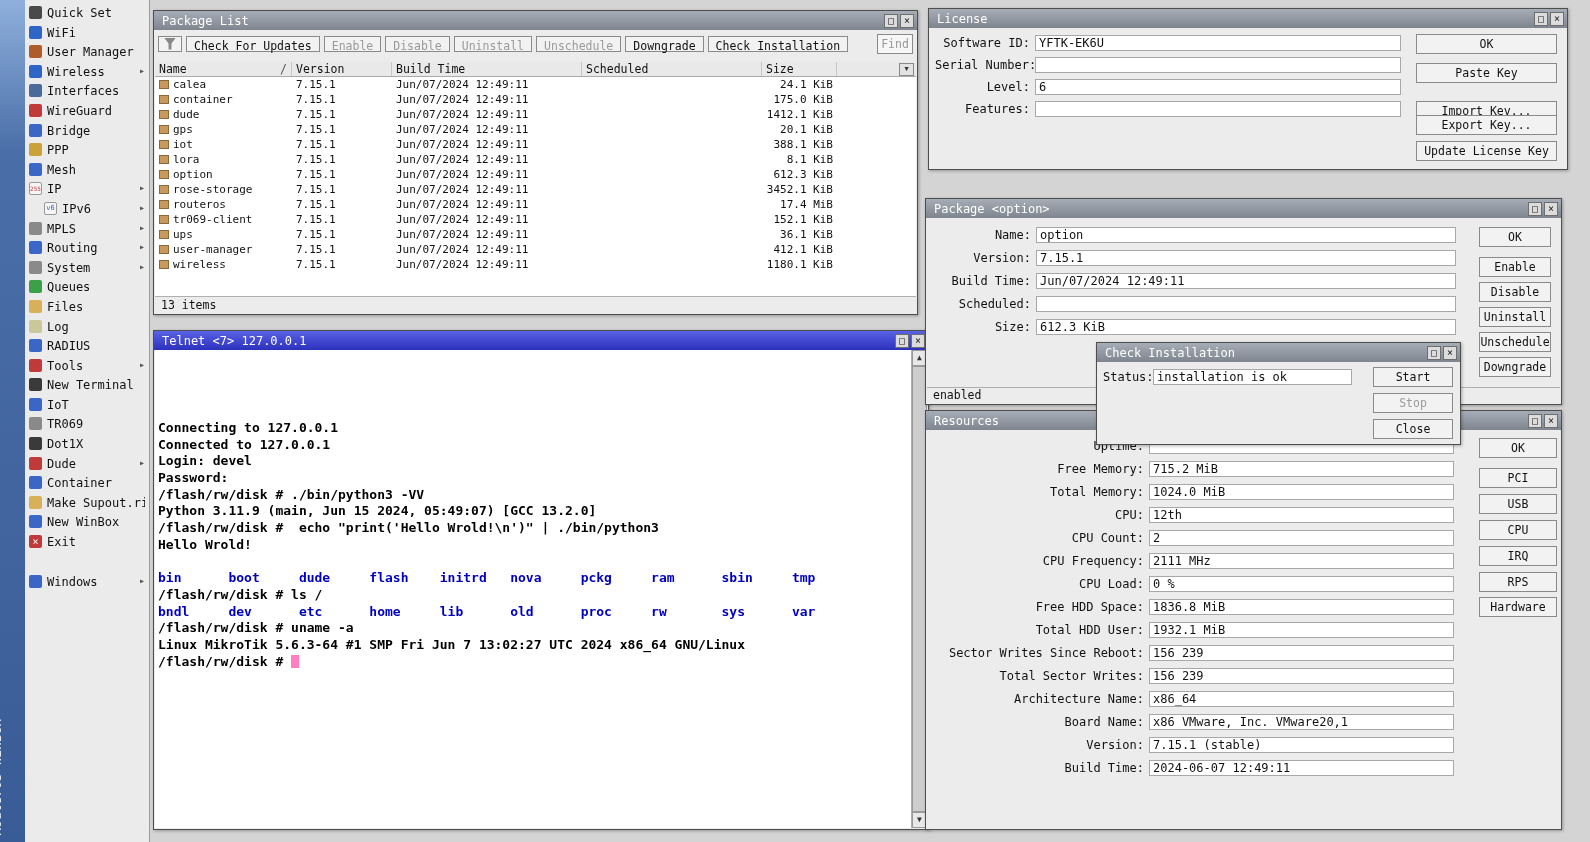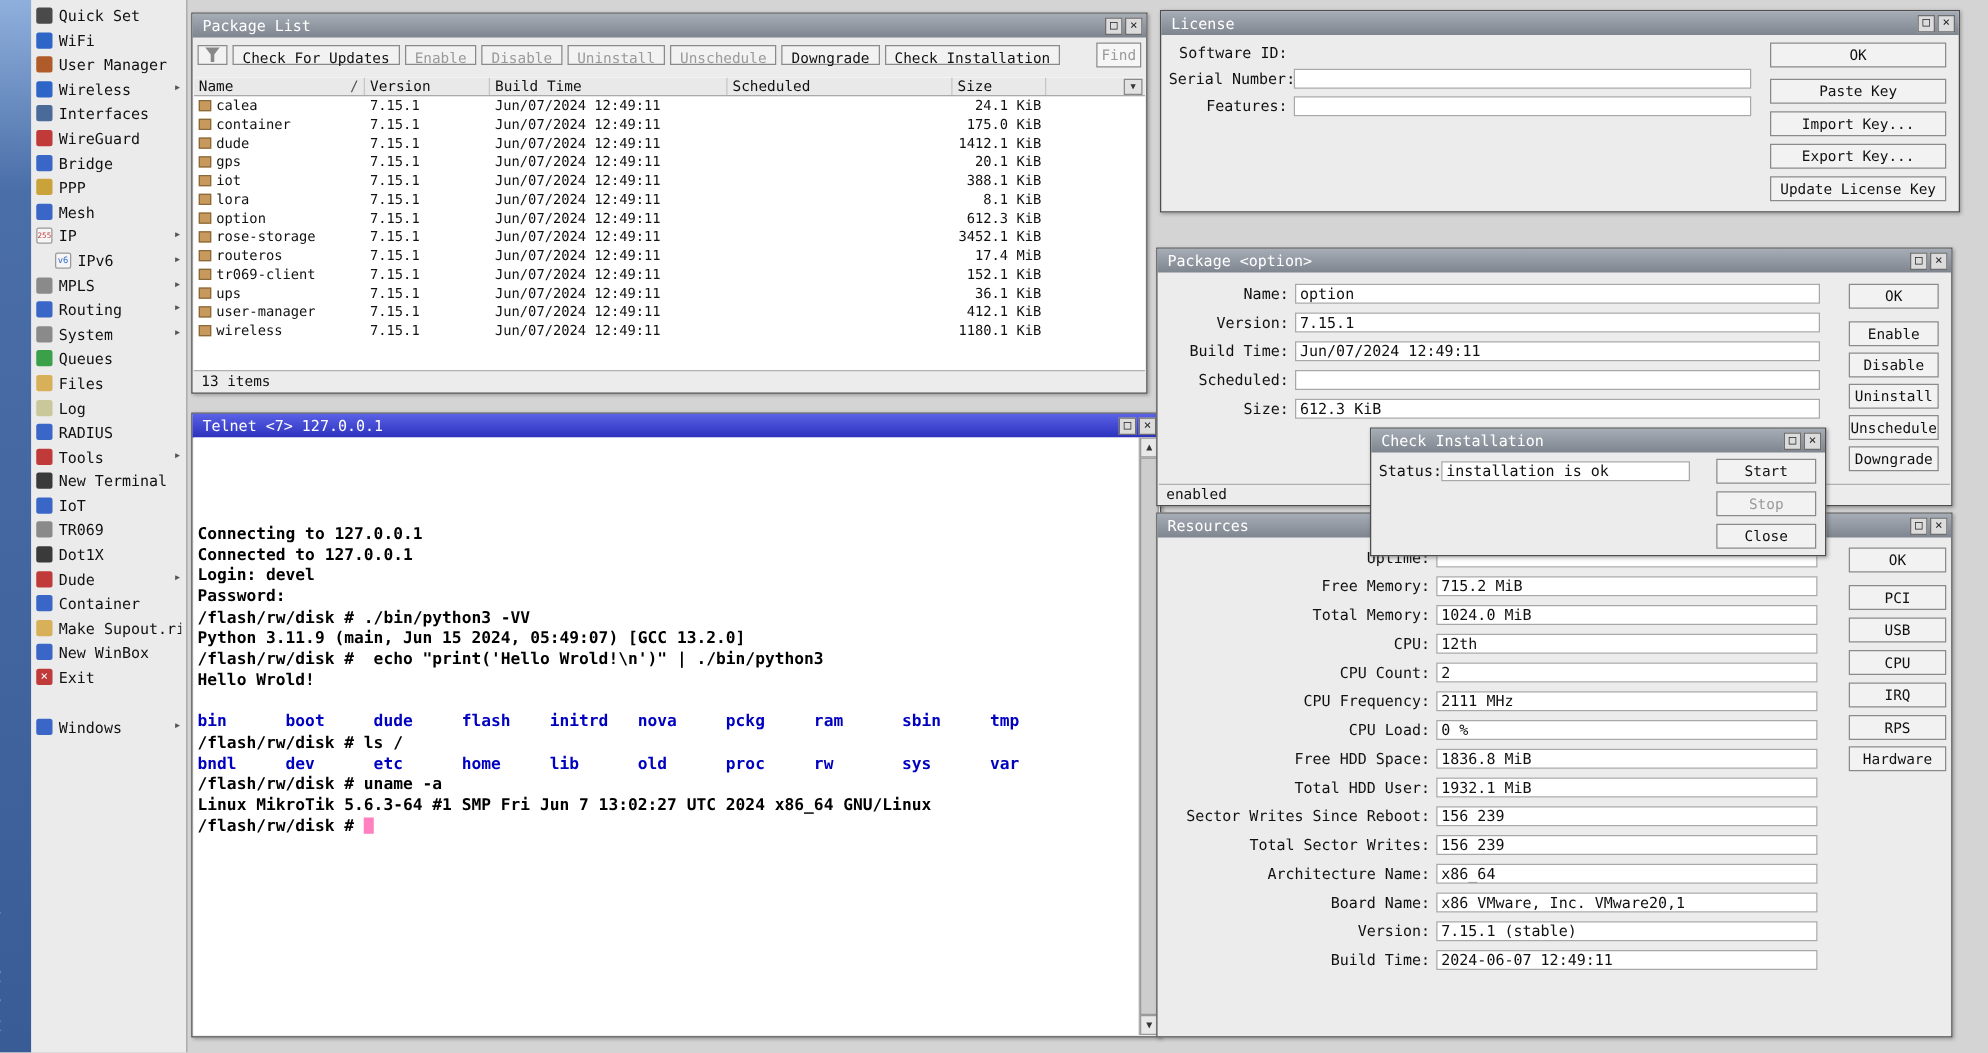--- a/index.html
+++ b/index.html
@@ -94,21 +94,21 @@
   .sb-btn.sb-top{top:0;}
   .sb-btn.sb-bottom{bottom:0;}
   .sb-thumb{position:absolute;left:0;right:0;top:16px;bottom:16px;background:#cdcdcd;border:1px solid #9a9a9a;}
 
   
   #win-license{left:928px;top:8px;width:640px;height:162px;}
   .lic-form{padding:7px 16px 0 6px;}
   .lic-form .flabel{width:100px;}
   .lic-form .fbox{width:366px;}
   .lic-btn{left:487px;width:141px;}
-  .lb0{top:25px}.lb1{top:54px}.lb2{top:80px}.lb3{top:106px}.lb4{top:132px}
+  .lb0{top:25px}.lb1{top:54px}.lb2{top:92px}.lb3{top:106px}.lb4{top:132px}
 
   
   #win-package-option{left:925px;top:198px;width:637px;height:207px;}
   .po-form{padding:9px 0 0 6px;}
   .po-form .frow{margin-bottom:7px;}
   .po-form .flabel{width:104px;}
   .po-form .fbox{width:420px;}
   .po-btn{left:553px;width:72px;}
   .pb0{top:28px}.pb1{top:58px}.pb2{top:83px}.pb3{top:108px}.pb4{top:133px}.pb5{top:158px}
   .win-statusbar{position:absolute;left:1px;right:1px;bottom:1px;height:16px;border-top:1px solid #b0b0b0;
@@ -465,24 +465,29 @@
 
 <div class="win" id="win-license">
   <div class="titlebar">
     <span class="title-text">License</span>
     <span class="tb-btn">□</span>
     <span class="tb-btn">×</span>
   </div>
   <div class="lic-form">
     <div class="frow">
         <span class="flabel">Software ID:</span>
+        <div class="fbox">YFTK-EK6U</div>
       </div>
     <div class="frow">
         <span class="flabel">Serial Number:</span>
         <div class="fbox"></div>
+      </div>
+    <div class="frow">
+        <span class="flabel">Level:</span>
+        <div class="fbox">6</div>
       </div>
     <div class="frow">
         <span class="flabel">Features:</span>
         <div class="fbox"></div>
       </div>
   </div>
   <div class="vbtn lic-btn lb0">OK</div>
   <div class="vbtn lic-btn lb1">Paste Key</div>
   <div class="vbtn lic-btn lb2">Import Key...</div>
   <div class="vbtn lic-btn lb3">Export Key...</div>

